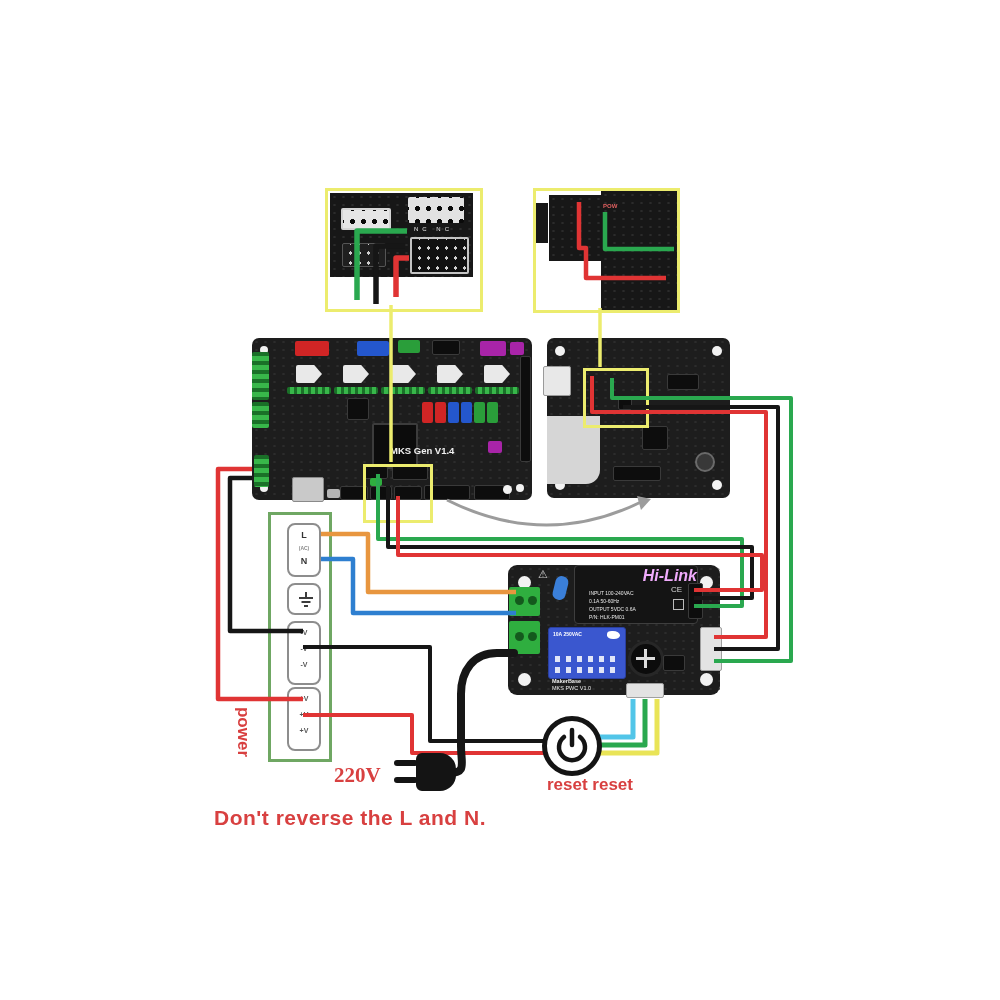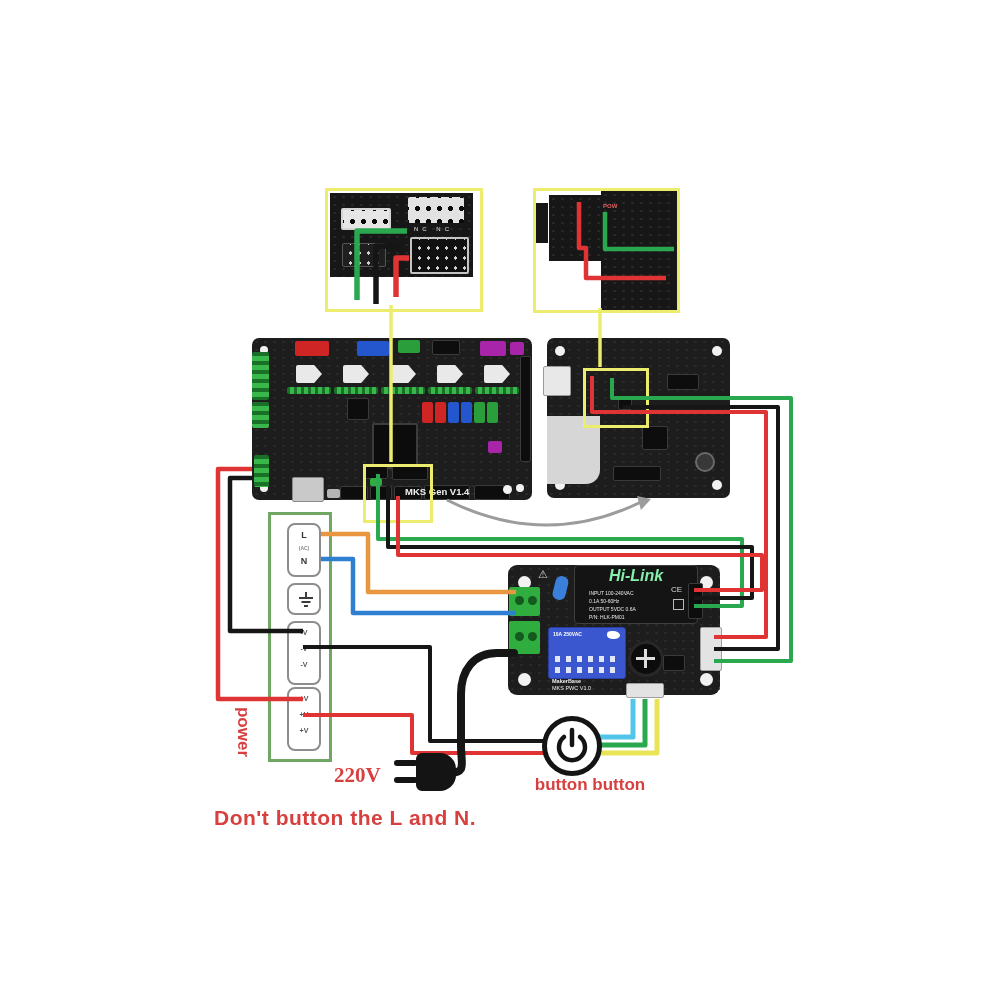--- a/index.html
+++ b/index.html
@@ -94,21 +94,21 @@
 
     <div class="conn" style="left:170px;top:64px;width:11px;height:21px;background:#d02525;"></div>
     <div class="conn" style="left:183px;top:64px;width:11px;height:21px;background:#d02525;"></div>
     <div class="conn" style="left:196px;top:64px;width:11px;height:21px;background:#2457cd;"></div>
     <div class="conn" style="left:209px;top:64px;width:11px;height:21px;background:#2457cd;"></div>
     <div class="conn" style="left:222px;top:64px;width:11px;height:21px;background:#2a9e3a;"></div>
     <div class="conn" style="left:235px;top:64px;width:11px;height:21px;background:#2a9e3a;"></div>
 
     <div class="conn" style="left:120px;top:85px;width:42px;height:42px;background:#0c0c0c;border:2px solid #3c3c3c;"></div>
     <div class="conn hdr" style="left:95px;top:60px;width:20px;height:20px;"></div>
-    <div class="abs" style="left:153px;top:107px;width:120px;color:#f0f0f0;font-size:9.5px;font-weight:bold;z-index:3;margin-top:41px;">MKS Gen V1.4</div>
+    <div class="abs" style="left:138px;top:107px;width:120px;color:#f0f0f0;font-size:9.5px;font-weight:bold;z-index:3;">MKS Gen V1.4</div>
     <div class="conn" style="left:236px;top:103px;width:14px;height:12px;background:#a824a8;"></div>
     <div class="conn hdr dots-light" style="left:268px;top:18px;width:9px;height:104px;"></div>
 
     <div class="conn hdr" style="left:88px;top:148px;width:26px;height:12px;"></div>
     <div class="conn hdr" style="left:118px;top:148px;width:20px;height:12px;"></div>
     <div class="conn hdr" style="left:142px;top:148px;width:26px;height:12px;"></div>
     <div class="conn hdr dots-light" style="left:172px;top:147px;width:44px;height:13px;"></div>
     <div class="conn hdr dots-light" style="left:222px;top:147px;width:34px;height:13px;"></div>
     <div class="hole" style="left:251px;top:147px;width:9px;height:9px;"></div>
     <div class="conn" style="left:40px;top:139px;width:30px;height:23px;background:#c9c9c9;border:1px solid #8a8a8a;"></div>
@@ -164,21 +164,21 @@
   <div class="label-red" style="left:198px;top:722px;width:90px;text-align:center;font-size:17px;transform:rotate(90deg);">power</div>
 
   <div class="board" style="left:508px;top:565px;width:212px;height:130px;border-radius:9px;">
     <div class="pcb-texture"></div>
     <div class="hole" style="left:10px;top:11px;width:13px;height:13px;"></div>
     <div class="hole" style="left:192px;top:11px;width:13px;height:13px;"></div>
     <div class="hole" style="left:10px;top:108px;width:13px;height:13px;"></div>
     <div class="hole" style="left:192px;top:108px;width:13px;height:13px;"></div>
 
     <div class="conn" style="left:66px;top:0px;width:122px;height:57px;background:#141414;border:1px solid #3e3e3e;border-radius:4px;z-index:3;">
-      <div class="abs" style="left:0;top:1px;width:122px;text-align:center;color:#86efac;font-size:16px;font-weight:bold;font-style:italic;">Hi-Link</div>
+      <div class="abs" style="left:0;top:1px;width:122px;text-align:right;color:#f0abfc;font-size:16px;font-weight:bold;font-style:italic;">Hi-Link</div>
       <div class="abs tinytext" style="left:14px;top:24px;font-size:5px;">INPUT 100-240VAC</div>
       <div class="abs tinytext" style="left:14px;top:32px;font-size:5px;">0.1A 50-60Hz</div>
       <div class="abs tinytext" style="left:14px;top:40px;font-size:5px;">OUTPUT 5VDC 0.6A</div>
       <div class="abs tinytext" style="left:14px;top:48px;font-size:5px;">P/N: HLK-PM01</div>
       <div class="abs" style="left:96px;top:19px;color:#ddd;font-size:8px;font-weight:normal;">CE</div>
       <div class="abs" style="left:98px;top:33px;width:9px;height:9px;border:1px solid #bbb;"></div>
     </div>
 
     <div class="conn" style="left:40px;top:62px;width:76px;height:50px;background:var(--relay_blue);border:1px solid #2a3fa0;border-radius:3px;z-index:3;">
       <div class="abs" style="left:4px;top:3px;color:#fff;font-size:5px;font-weight:bold;">10A 250VAC</div>
@@ -248,22 +248,22 @@
     <path d="M598,745 H645 V699" style="stroke:var(--wire_green);stroke-width:5;"></path>
     <path d="M598,753 H657 V699" style="stroke:var(--wire_yellow);stroke-width:5;"></path>
   </svg>
 
   <div class="abs" style="left:542px;top:716px;width:50px;height:50px;border:5px solid #141414;border-radius:50%;background:#fff;z-index:6;">
     <svg style="position:absolute;left:3px;top:3px;" width="44" height="44" viewBox="0 0 44 44">
       <path d="M14,13 A13,13 0 1 0 30,13" fill="none" stroke="#141414" stroke-width="4.5" stroke-linecap="round"></path>
       <line x1="22" y1="6" x2="22" y2="21" stroke="#141414" stroke-width="4.5" stroke-linecap="round"></line>
     </svg>
   </div>
-  <div class="label-red" style="left:520px;top:775px;width:140px;text-align:center;font-size:17px;">button button</div>
+  <div class="label-red" style="left:520px;top:775px;width:140px;text-align:center;font-size:17px;">reset reset</div>
 
   <div class="abs" style="left:394px;top:760px;width:24px;height:6px;background:#141414;border-radius:3px;z-index:6;"></div>
   <div class="abs" style="left:394px;top:777px;width:24px;height:6px;background:#141414;border-radius:3px;z-index:6;"></div>
   <div class="abs" style="left:416px;top:753px;width:40px;height:38px;background:#141414;border-radius:6px 16px 16px 6px;z-index:6;"></div>
   <div class="label-red" style="left:334px;top:763px;font-size:21px;font-family:'Liberation Serif',serif;">220V</div>
 
-  <div class="label-red" style="left:214px;top:806px;font-size:21px;letter-spacing:.5px;">Don't button the L and N.</div>
+  <div class="label-red" style="left:214px;top:806px;font-size:21px;letter-spacing:.5px;">Don't reverse the L and N.</div>
 
 </div>
 
 </body></html>

